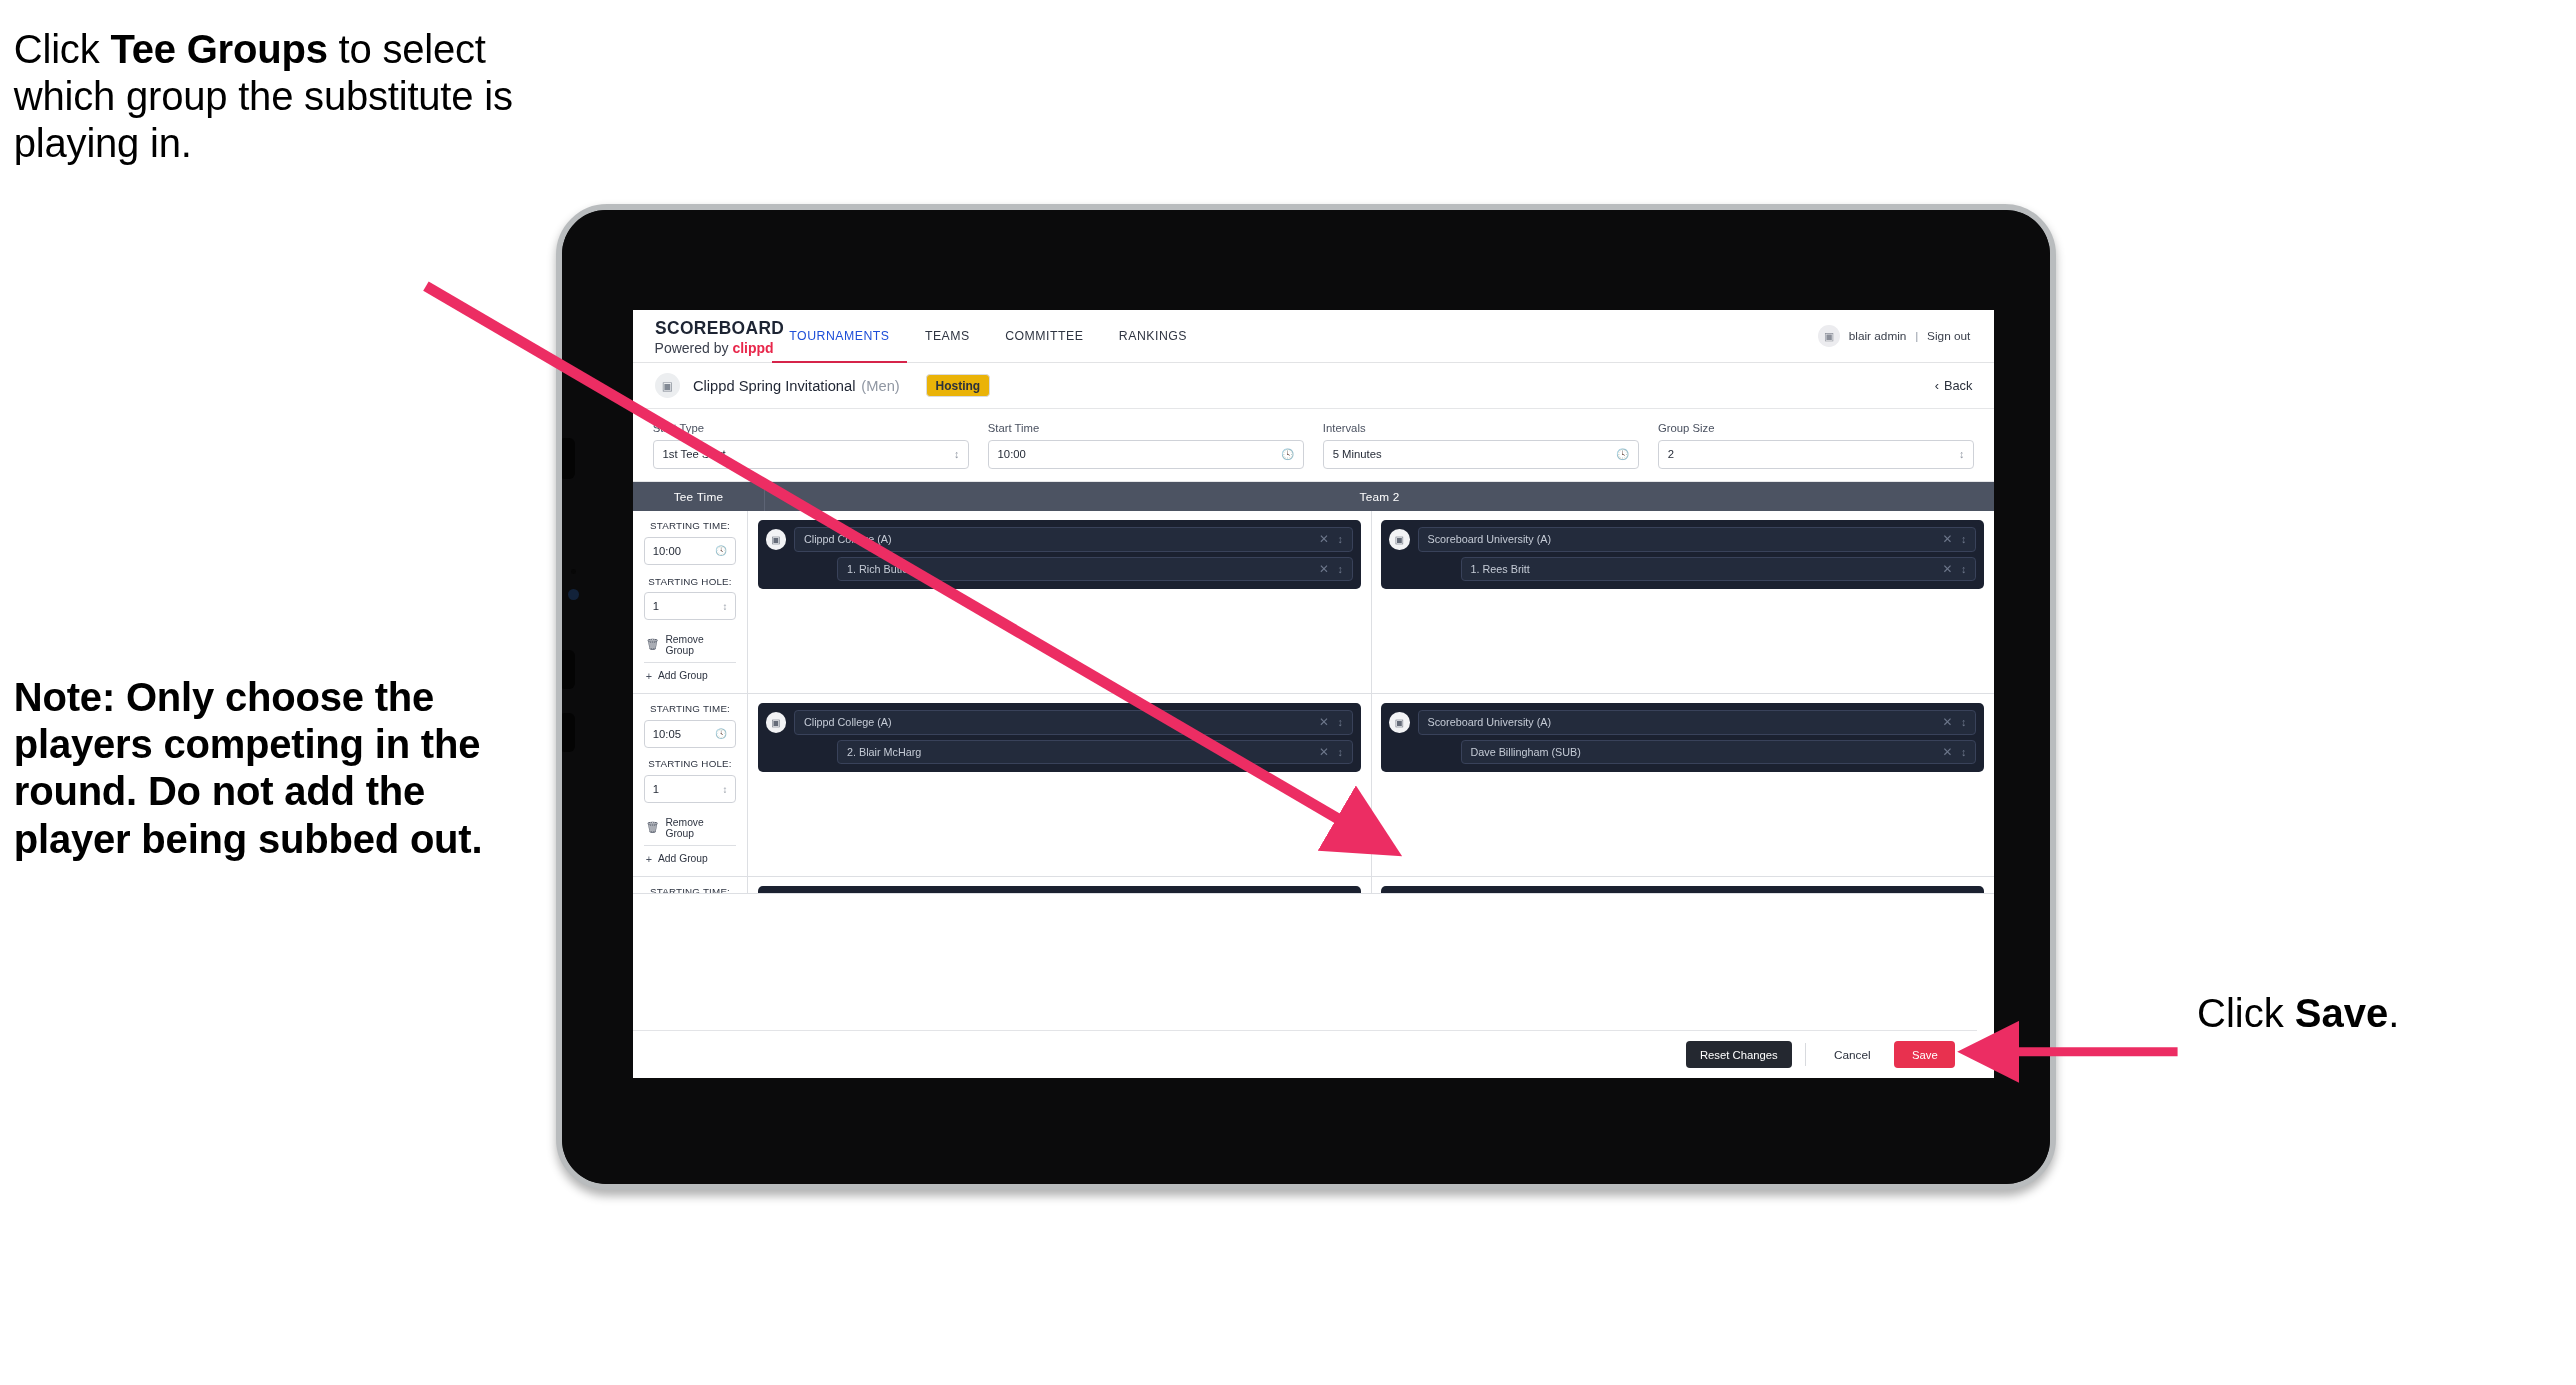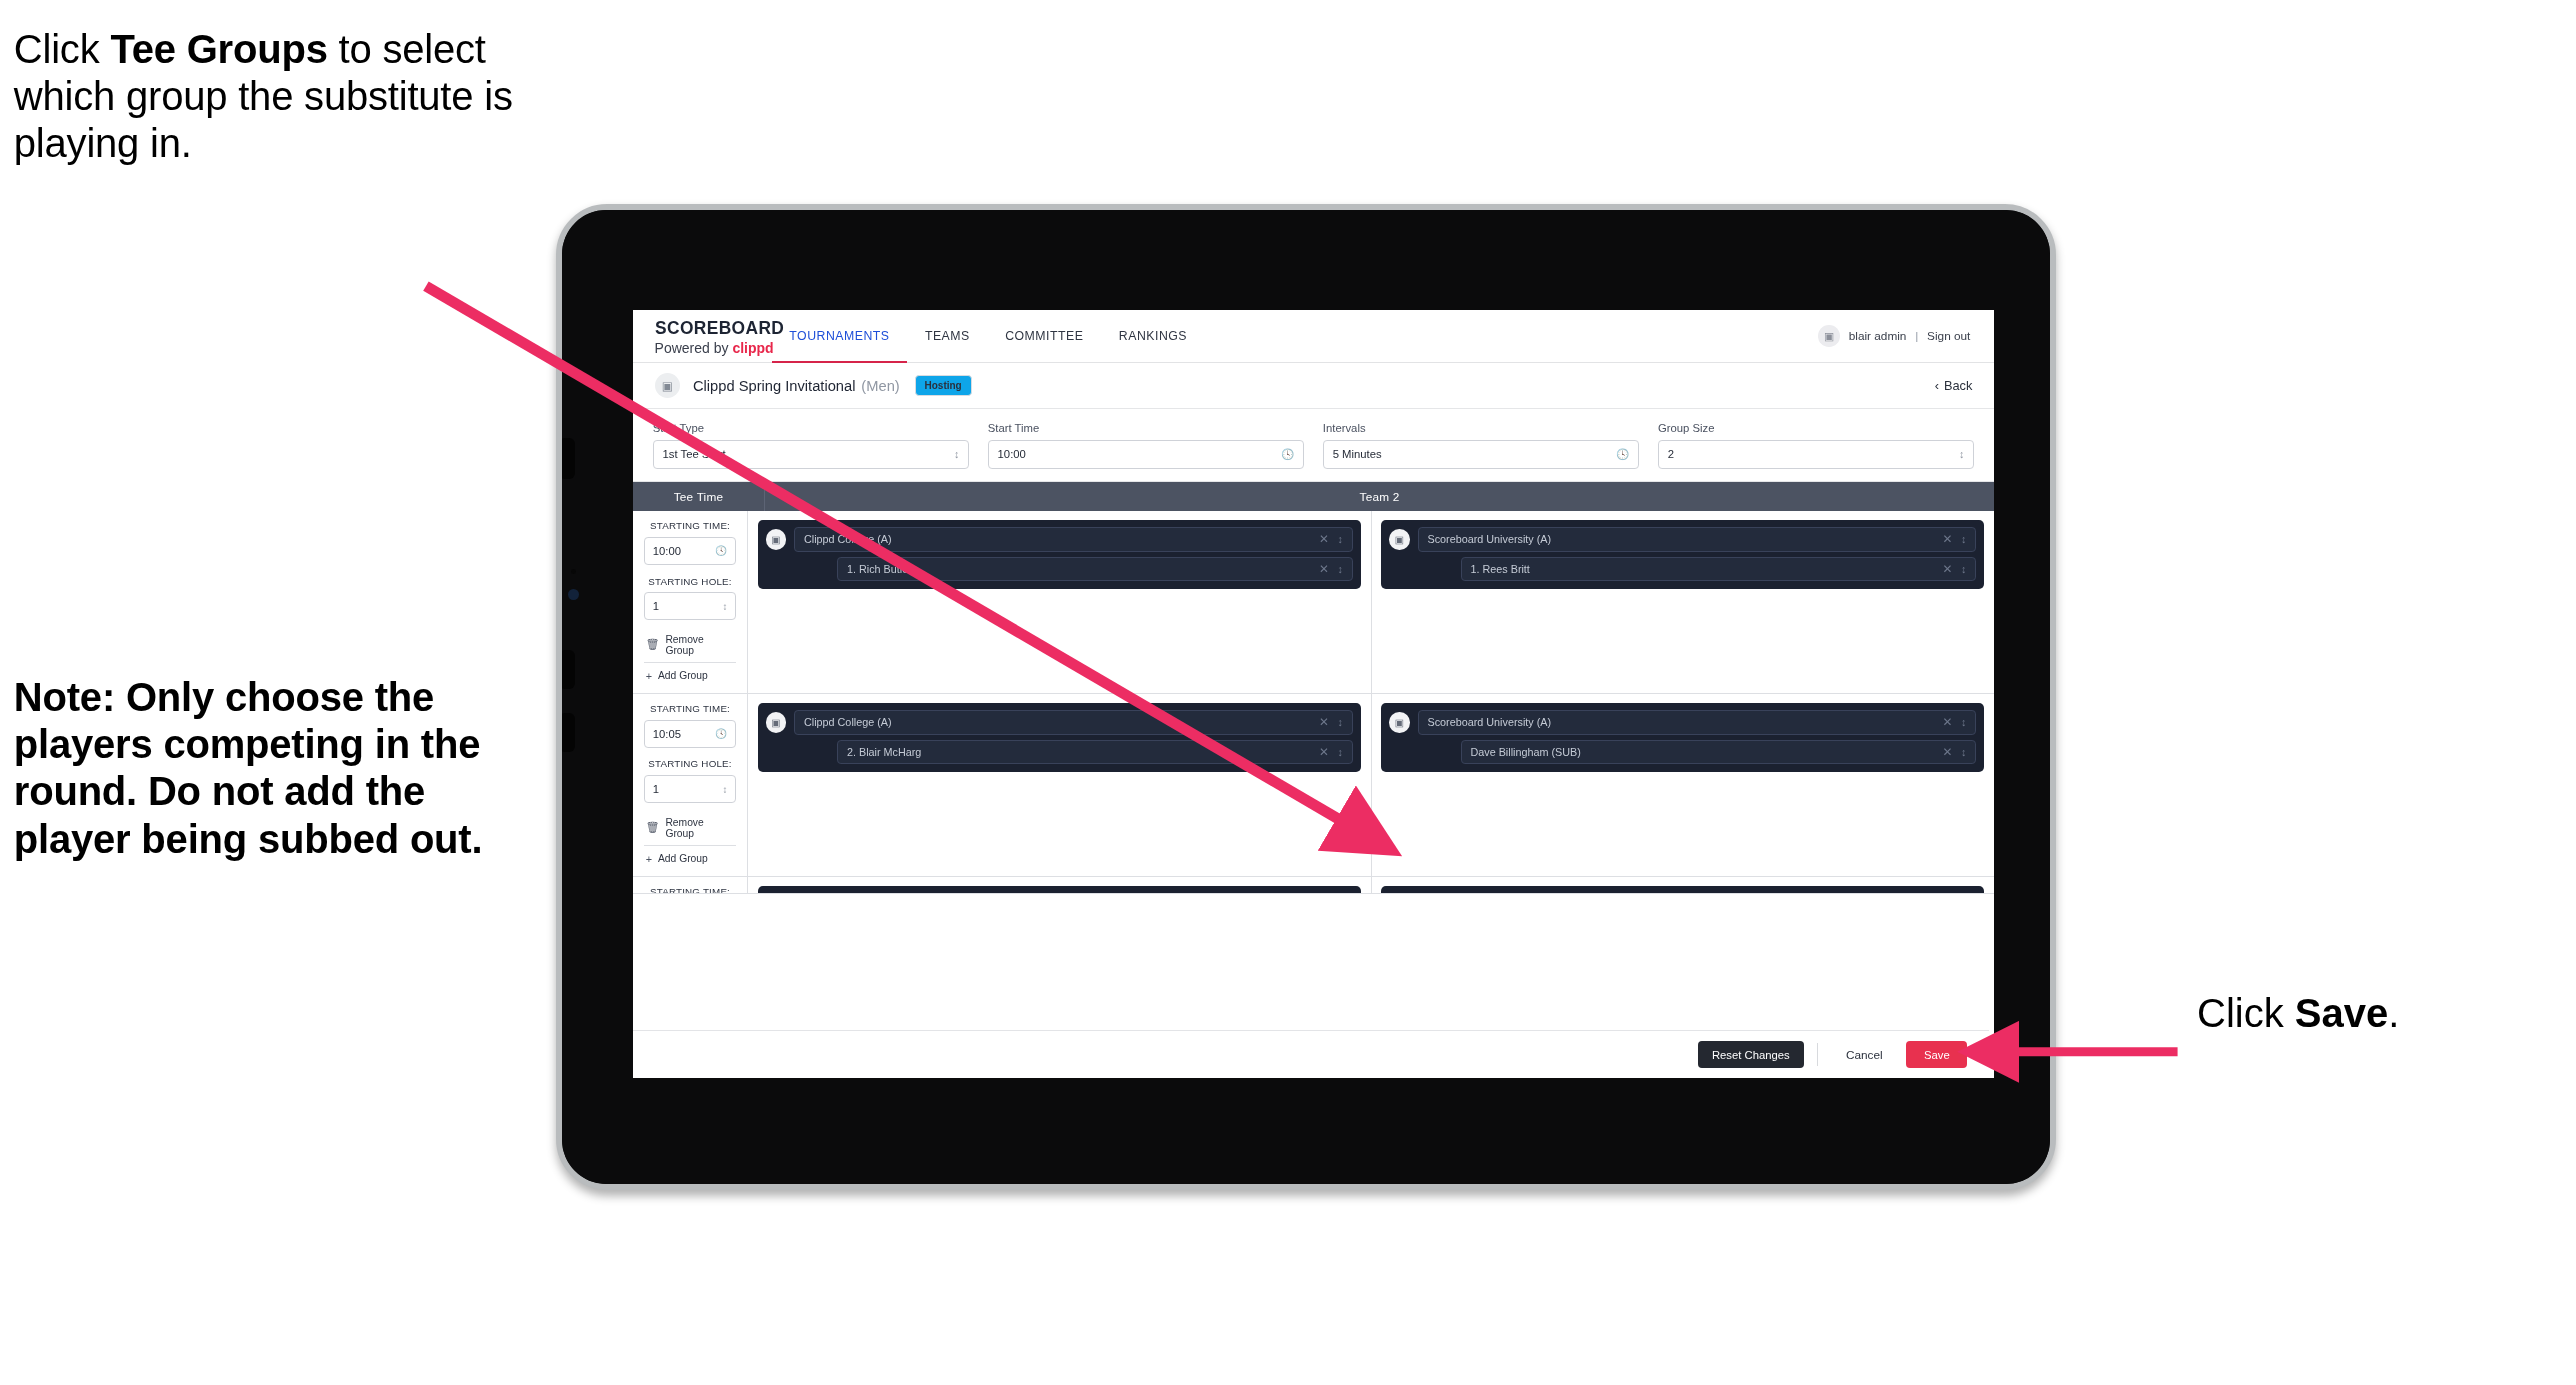--- a/index.html
+++ b/index.html
@@ -111,22 +111,22 @@
     height:45px;min-height:45px;border-bottom:1px solid #e5e6e8;
     display:flex;align-items:center;padding:0 21.6px;background:#fff;
   }
   #tour-icon{
     width:25.6px;height:25.6px;border-radius:50%;background:#eceef0;
     display:flex;align-items:center;justify-content:center;color:#838a95;font-size:11.8px;margin-right:12.8px;
   }
   #tour-title{font-size:14.7px;color:#1f2533;}
   #tour-gender{font-size:14.7px;color:#9097a3;margin-left:5.9px;}
   #hosting-badge{
-    margin-left:15px;border:1px solid #d9dbe0;border-radius:3.9px;
-    padding:3.9px 8.8px;font-size:10px;font-weight:700;color:#2b313d;background:#0ea5e9;
+    margin-left:26px;border:1px solid #d9dbe0;border-radius:3.9px;
+    padding:3.9px 8.8px;font-size:12px;font-weight:700;color:#2b313d;background:#eab308;
   }
   #back-btn{
     margin-left:auto;font-size:12.8px;color:#2b313d;cursor:pointer;display:flex;align-items:center;gap:4.9px;
   }
 
   
   #controls{
     display:flex;padding:12.8px 19.7px 11.8px 19.7px;gap:18.7px;background:#fff;
   }
   .field{flex:1;display:flex;flex-direction:column;}
@@ -193,21 +193,21 @@
     font-size:10.8px;color:#c5cbd6;margin-bottom:4.9px;
   }
   .pill:last-child{margin-bottom:0;margin-left:43px;}
   .pill .ptxt{flex:1;overflow:hidden;white-space:nowrap;text-overflow:ellipsis;}
   .pill .px{color:#6e788c;font-size:11.8px;margin-left:7.9px;cursor:pointer;}
   .pill .pc{color:#6e788c;font-size:10.8px;margin-left:8.8px;cursor:pointer;}
   .trow.partial{height:16.7px;overflow:hidden;}
 
   
   #footer{
-    position:absolute;left:0;right:5px;bottom:0;height:47px;
+    position:absolute;left:0;right:17px;bottom:0;height:47px;
     background:#fff;border-top:1px solid #e3e4e7;
     display:flex;align-items:center;justify-content:flex-end;
     padding-right:21.6px;gap:0px;z-index:5;
   }
   #btn-reset{
     background:#242830;color:#fff;border:none;border-radius:3.9px;
     font-size:11.3px;padding:7.9px 13.8px;cursor:pointer;font-family:inherit;
   }
   #foot-div{width:1px;height:23.6px;background:#d8dade;margin:0 13.8px;}
   #btn-cancel{

